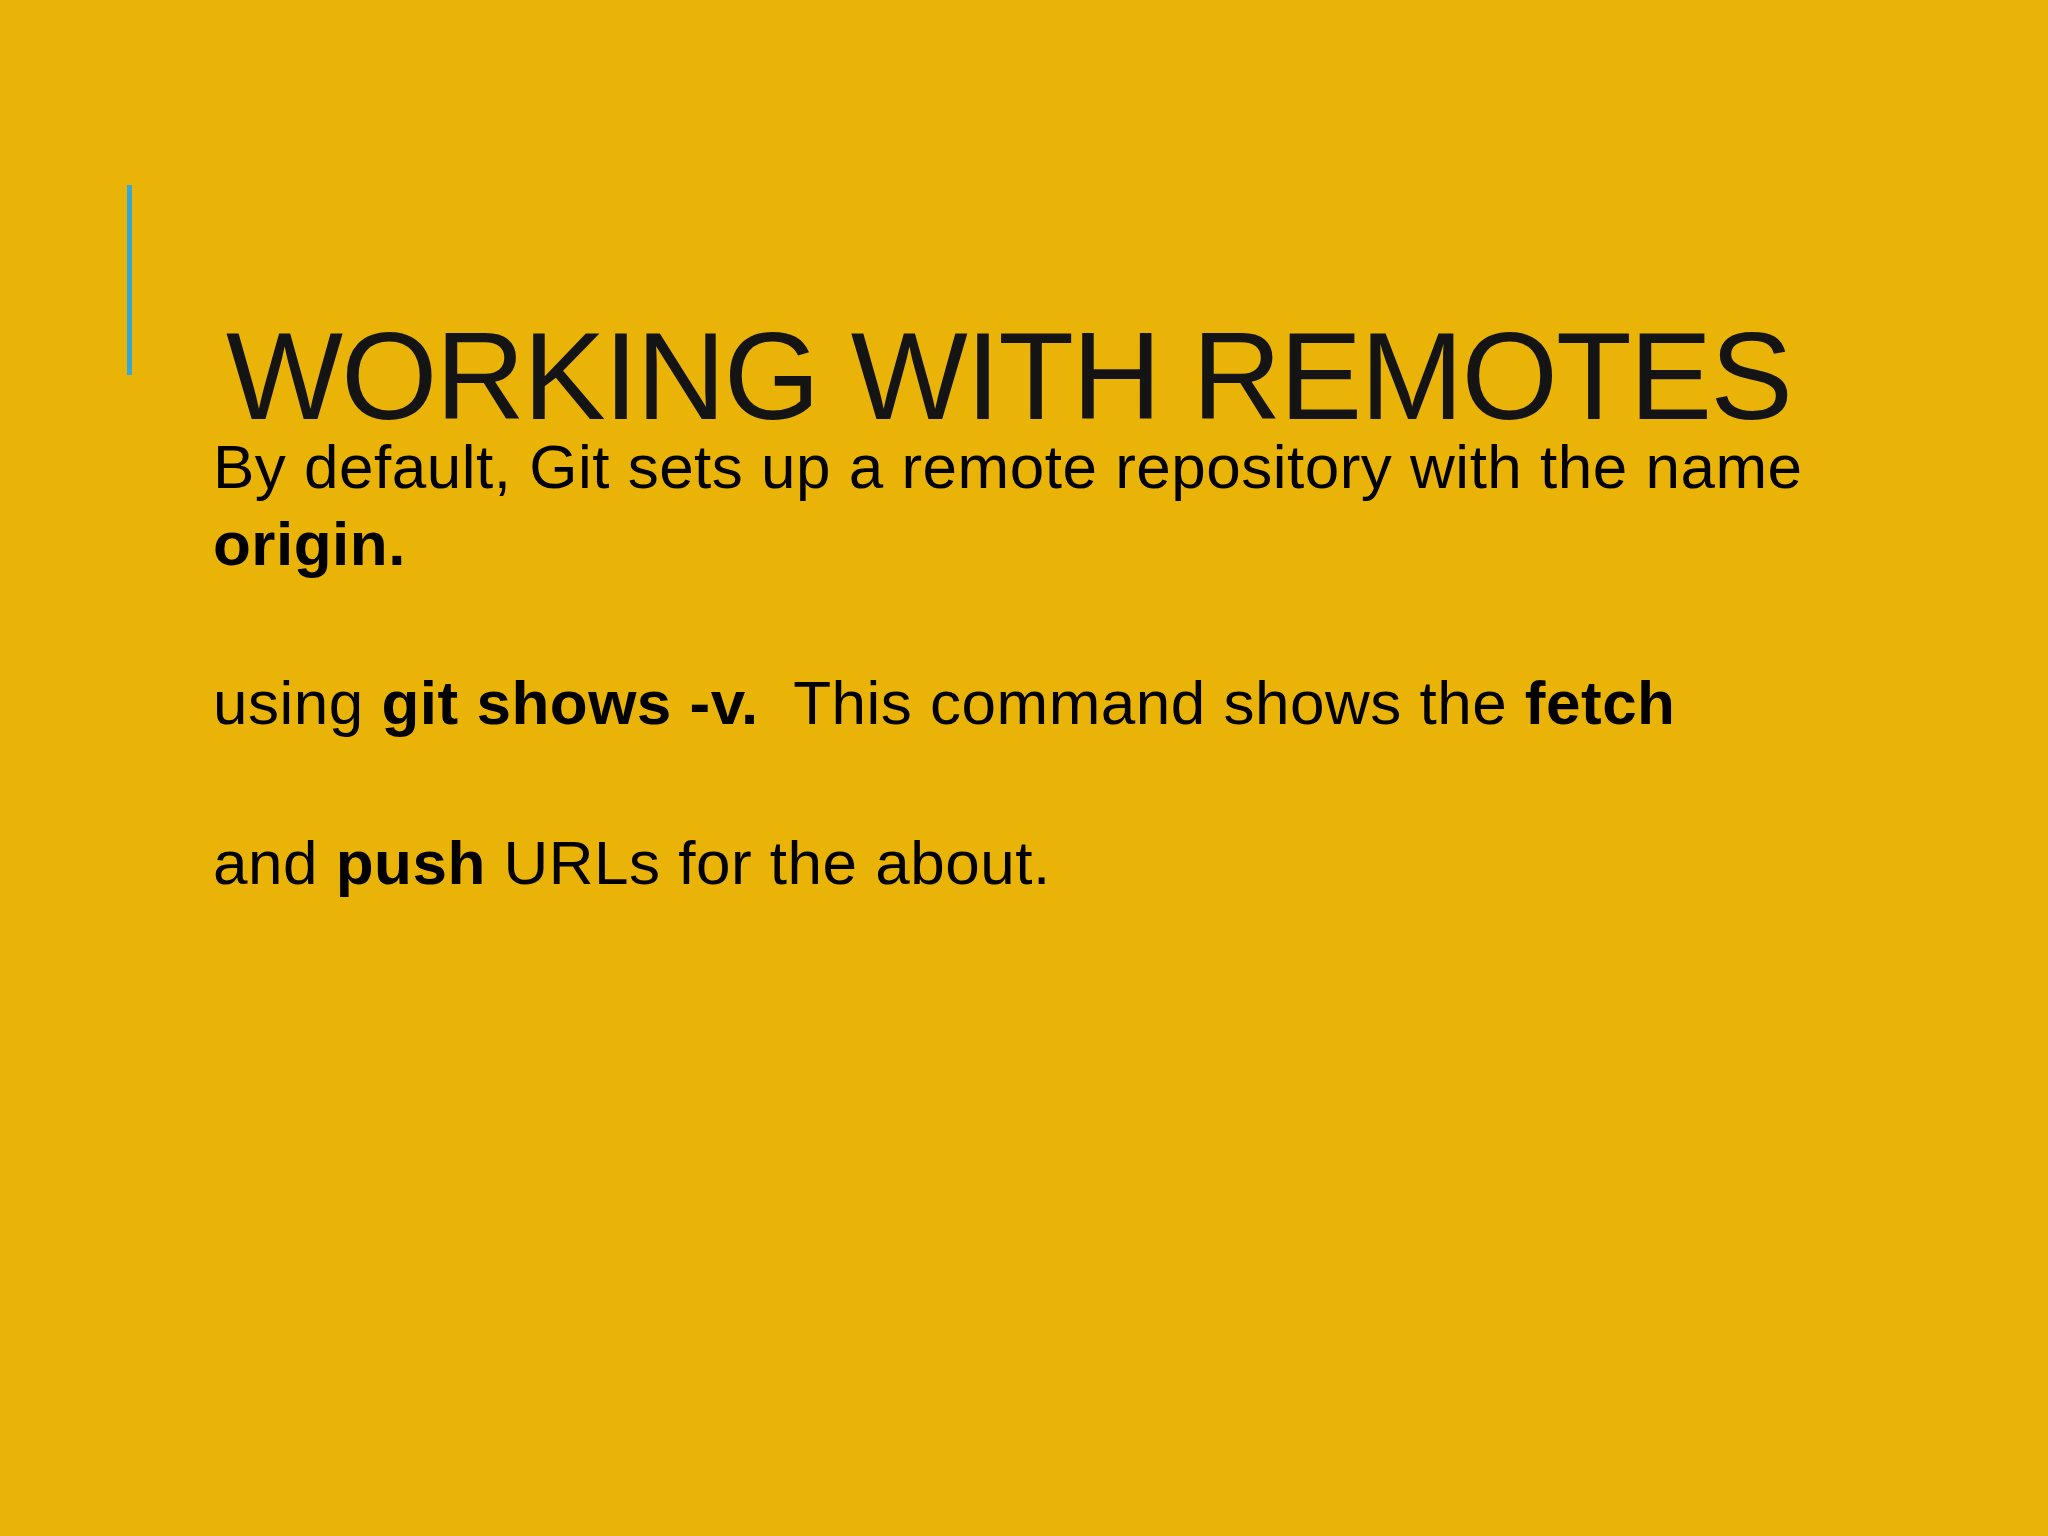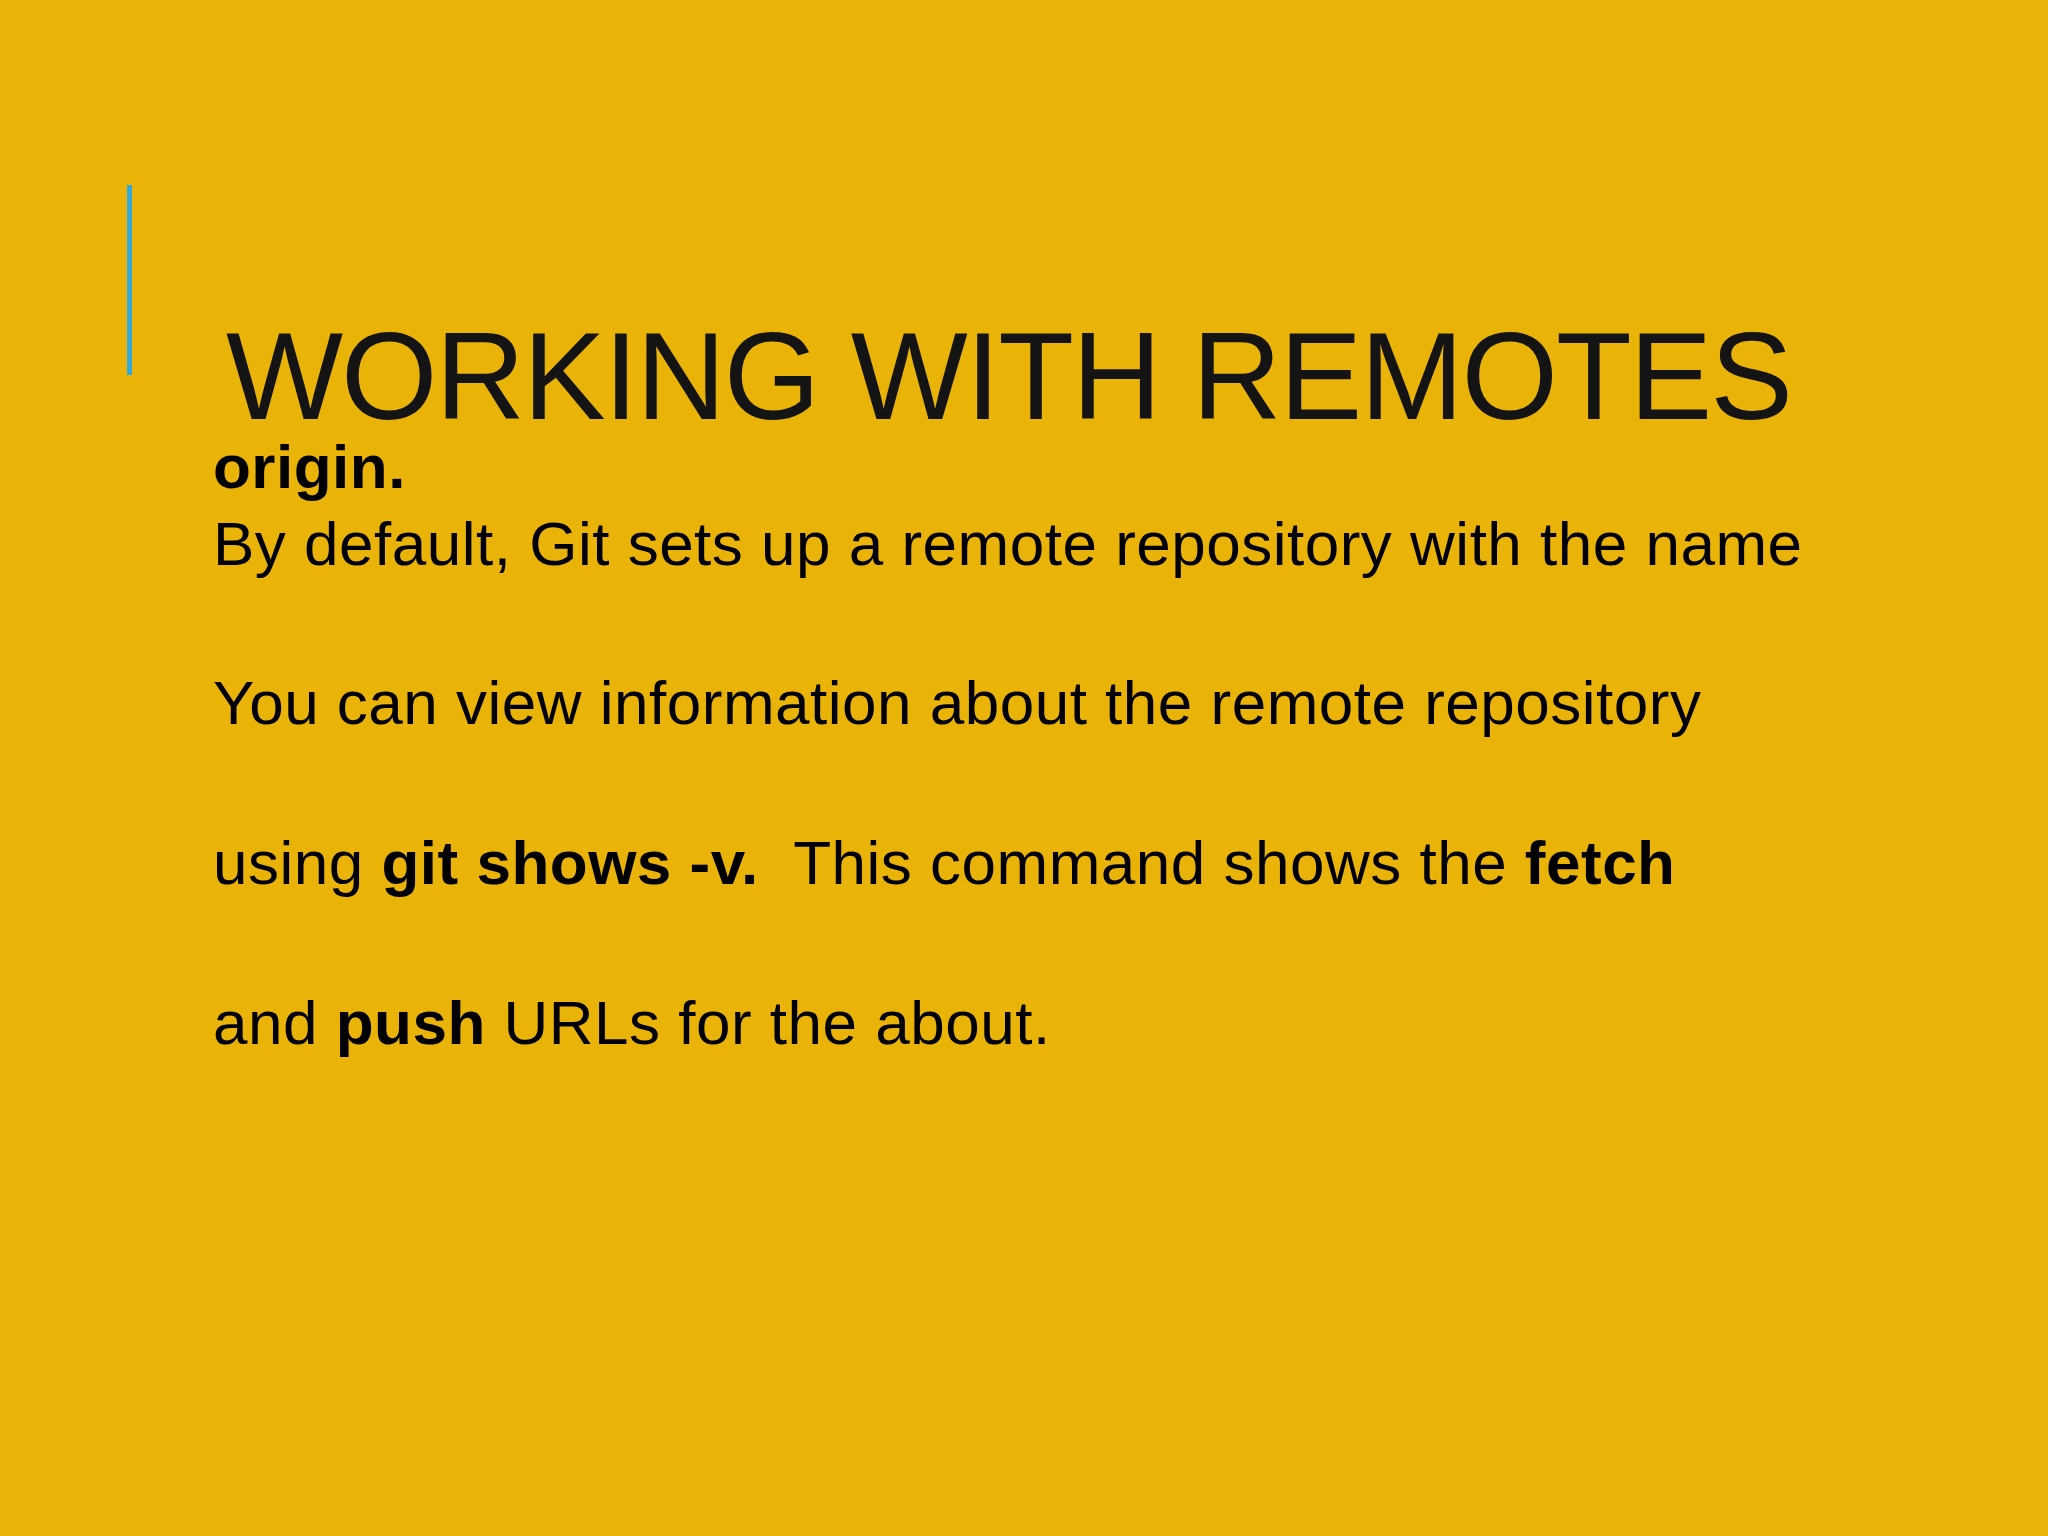--- a/index.html
+++ b/index.html
@@ -54,24 +54,23 @@
 </head>
 <body>
 
 <div class="slide">
 
   <div class="accent-bar" style="background: rgb(53, 168, 218);"></div>
 
   <h1 class="slide-title">WORKING WITH REMOTES</h1>
 
   <div class="para p1">
+    <div class="line"><span>By default, Git sets up a remote repository with the name</span></div>
     <div class="line"><span class="b">origin.</span></div>
-    <div class="line"><span>By default, Git sets up a remote repository with the name</span></div>
   </div>
 
   <div class="para p2">
-    <div class="line"><span>You can view information about the remote repository</span></div>
     <div class="line"><span>using </span><span class="b">git shows -v.</span><span>  This command shows the </span><span class="b">fetch</span></div>
     <div class="line"><span>and </span><span class="b">push</span><span> URLs for the about.</span></div>
   </div>
 
 
 </div>
 
 </body></html>

